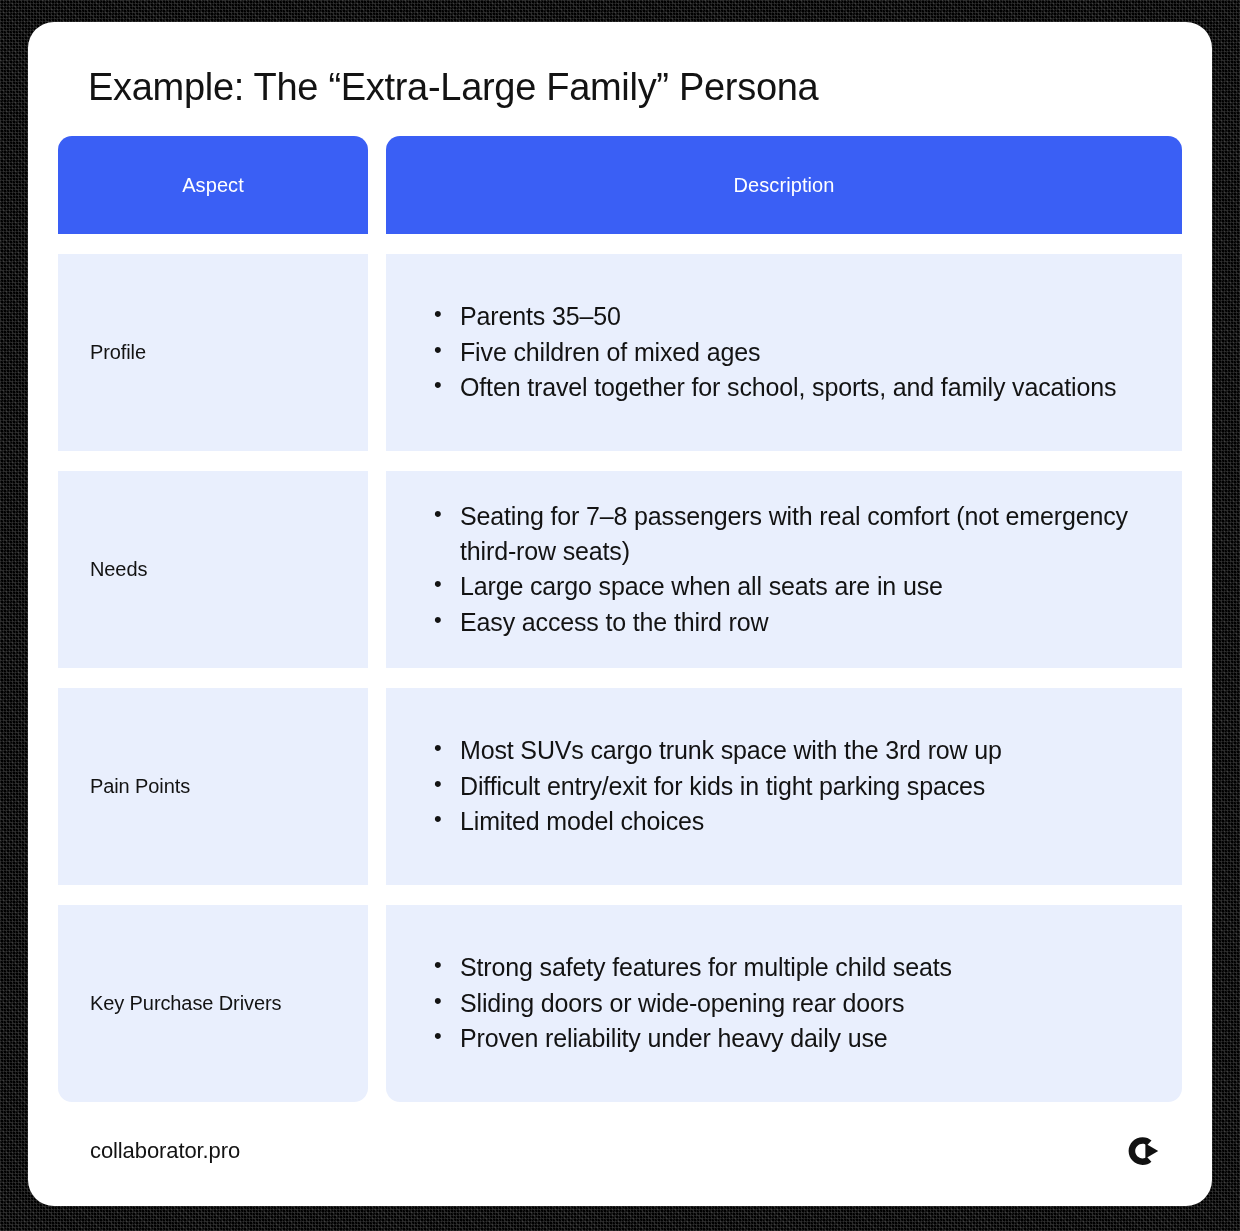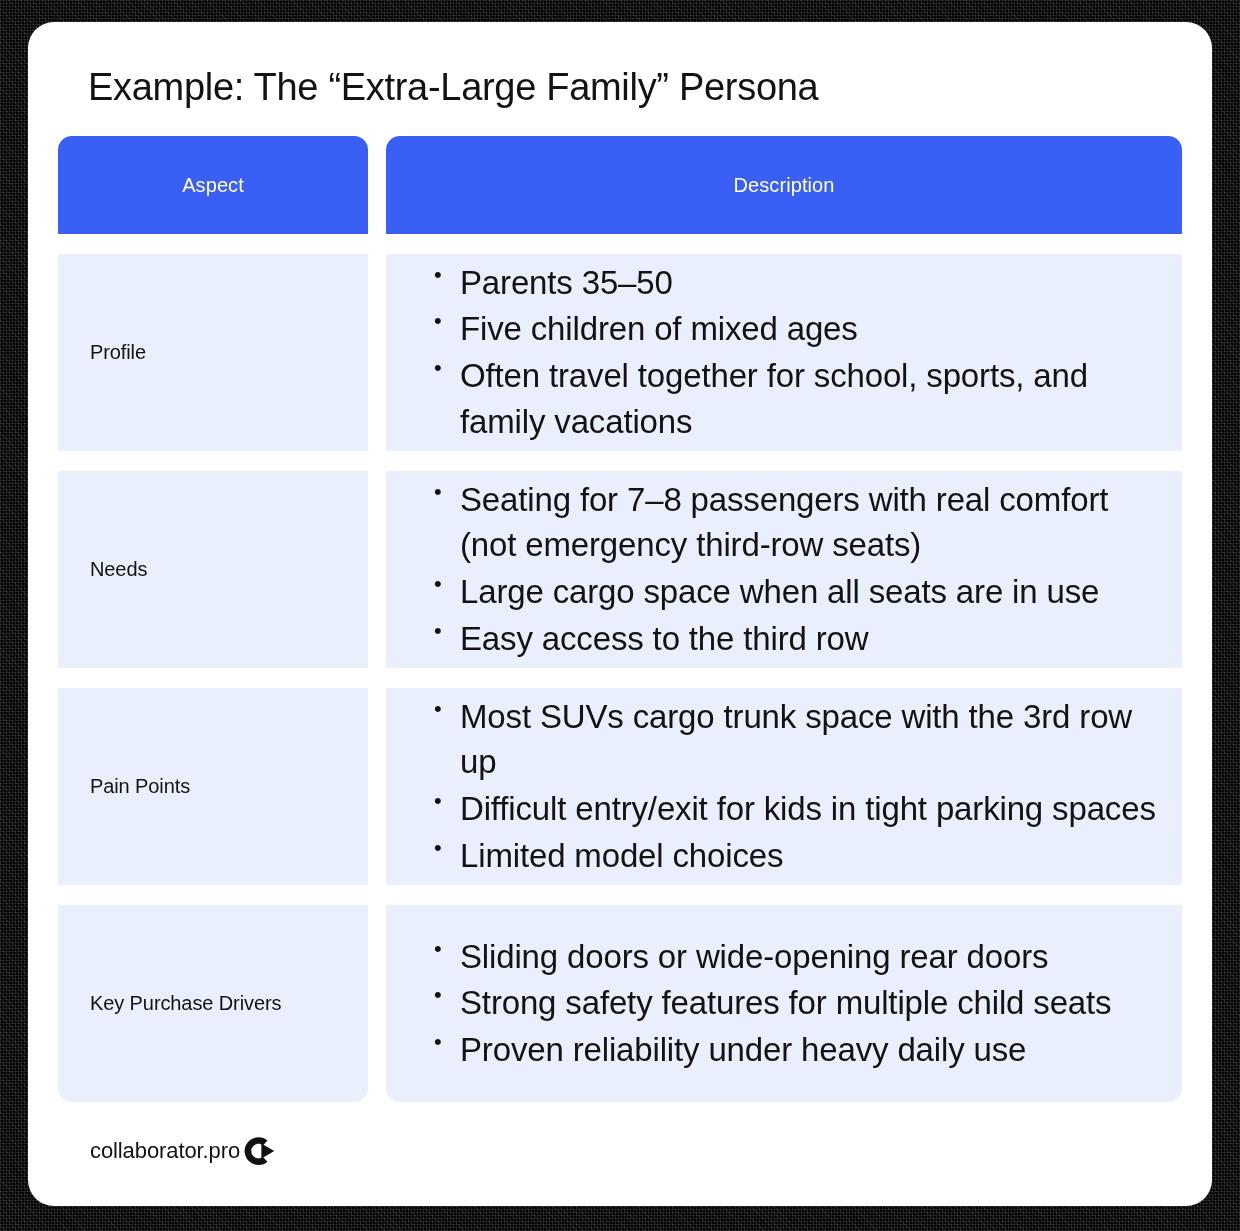--- a/index.html
+++ b/index.html
@@ -117,21 +117,21 @@
   .bullets {
     margin: 0;
     padding: 0 26px 0 48px;
     list-style: none;
     width: 100%;
     box-sizing: border-box;
   }
   .bullets li {
     position: relative;
     padding-left: 26px;
-    font-size: 33px;
+    font-size: 25px;
     line-height: 1.38;
     color: #131313;
     letter-spacing: -0.15px;
     margin-bottom: 1px;
   }
   .bullets li::before {
     content: "\2022";
     position: absolute;
     left: 0;
     top: -1px;
@@ -141,20 +141,21 @@
   }
 
   .footer {
     position: absolute;
     left: 30px;
     right: 30px;
     bottom: 36px;
     height: 38px;
     display: flex;
     align-items: center;
+    justify-content: space-between;
   }
   .footer-text {
     font-size: 22px;
     color: #131313;
     letter-spacing: -0.1px;
     padding-left: 32px;
   }
   .logo {
     width: 36px;
     height: 36px;
@@ -220,22 +221,22 @@
         </ul>
       </div>
     </div>
 
     <div class="row body-row last">
       <div class="cell-aspect">
         <div class="aspect-label">Key Purchase Drivers</div>
       </div>
       <div class="cell-desc">
         <ul class="bullets">
+          <li>Strong safety features for multiple child seats</li>
           <li>Sliding doors or wide-opening rear doors</li>
-          <li>Strong safety features for multiple child seats</li>
           <li>Proven reliability under heavy daily use</li>
         </ul>
       </div>
     </div>
 
   </div>
 
   <div class="footer">
     <span class="footer-text">collaborator.pro</span>
     <svg class="logo" viewBox="0 0 36 36">

